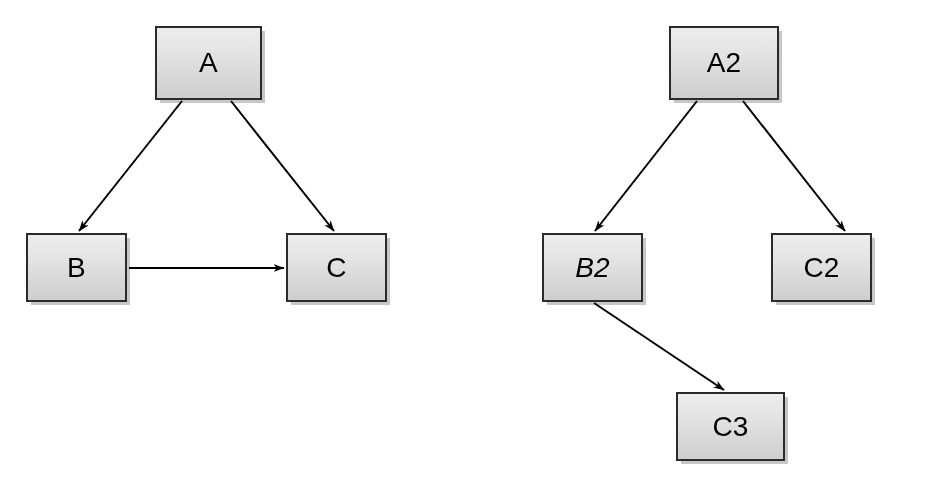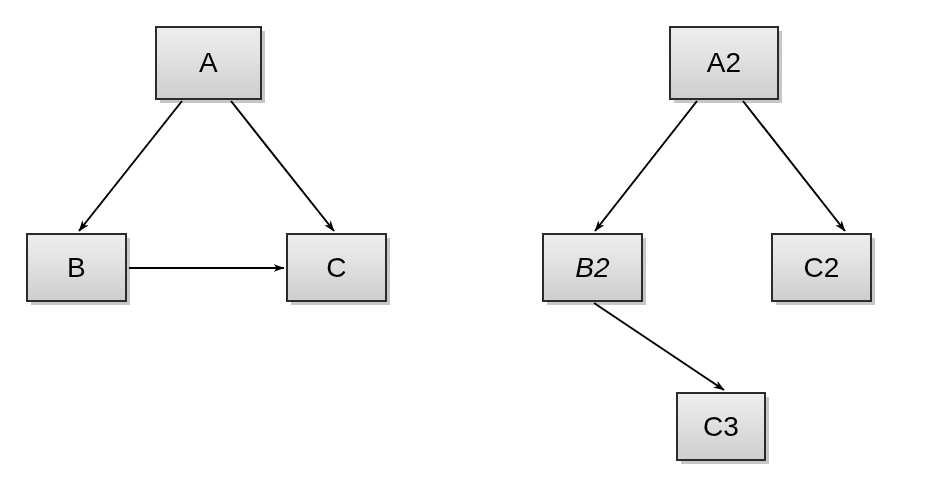--- a/index.html
+++ b/index.html
@@ -79,18 +79,18 @@
       </div>
       <div class="node" style="left: 669px; top: 26px; width: 110px; height: 74px;">
         <span class="node-label">A2</span>
       </div>
       <div class="node" style="left: 542px; top: 233px; width: 101px; height: 69px; font-style: italic;">
         <span class="node-label">B2</span>
       </div>
       <div class="node" style="left: 763px; top: 233px; width: 101px; height: 69px; margin-left: 8px;">
         <span class="node-label">C2</span>
       </div>
-      <div class="node" style="left: 676px; top: 392px; width: 90px; height: 69px;">
+      <div class="node" style="left: 676px; top: 392px; width: 109px; height: 69px;">
         <span class="node-label">C3</span>
       </div>
     </div>
 
 </div>
 
 </body></html>

